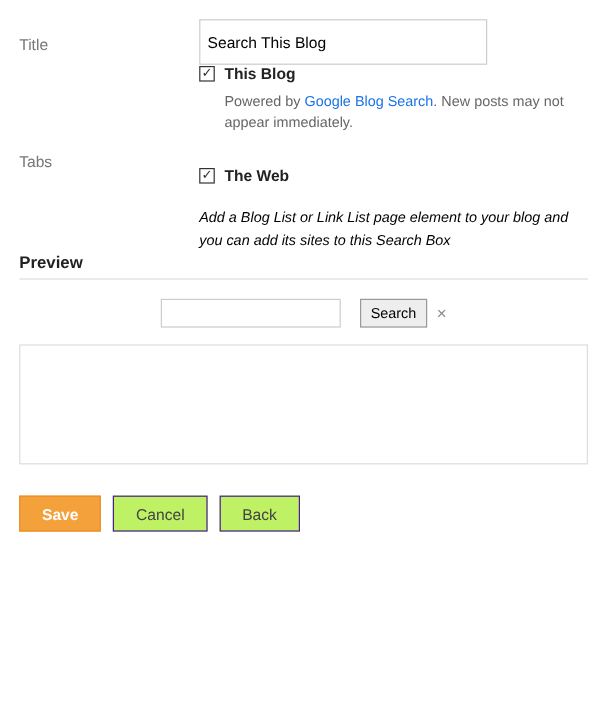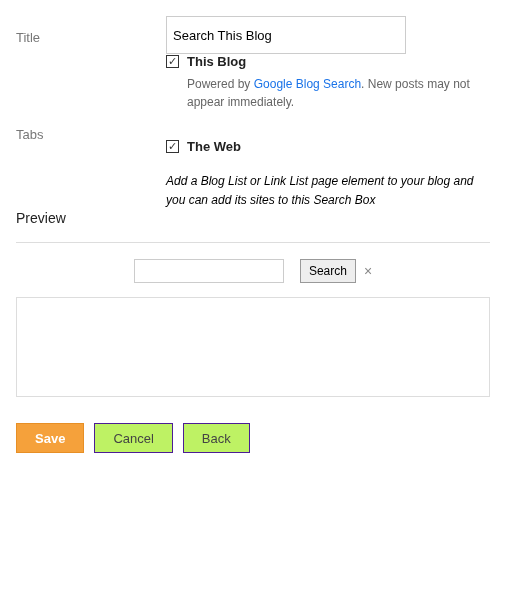--- a/index.html
+++ b/index.html
@@ -72,24 +72,24 @@
     color: #1a73e8;
     text-decoration: none;
   }
   .hint {
     font-style: italic;
     font-size: 12px;
     color: #000000;
     line-height: 1.6;
   }
   .preview-title {
-    font-weight: normal;
+    font-weight: bold;
     font-size: 14px;
     color: #222;
-    margin-bottom: 16px;
+    margin-bottom: 6px;
   }
   hr {
     border: none;
     border-top: 1px solid #ddd;
     margin: 4px 0 16px 0;
   }
   .search-bar {
     display: flex;
     align-items: center;
     justify-content: center;

